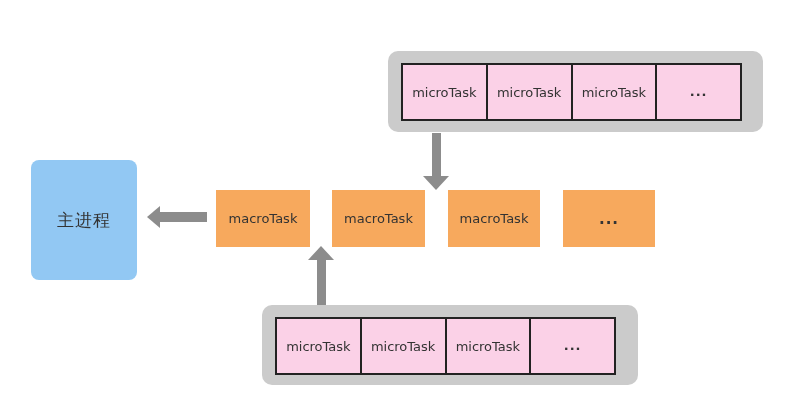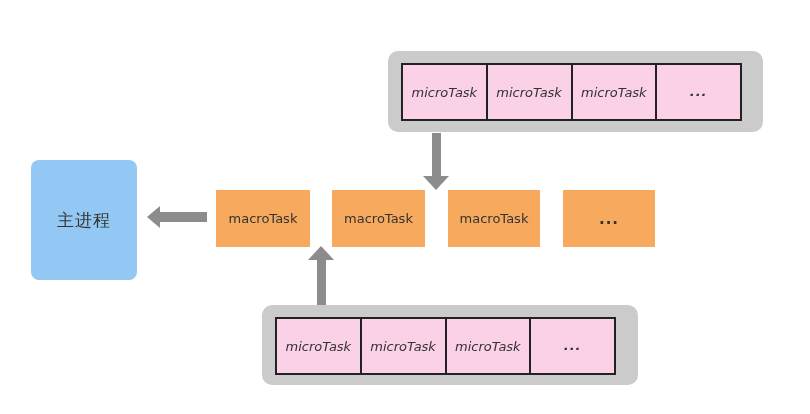--- a/index.html
+++ b/index.html
@@ -39,21 +39,20 @@
   .queue-table .cell {
     flex: 1 1 0;
     display: flex;
     align-items: center;
     justify-content: center;
     border-right: 2px solid #222222;
     font-size: 13px;
     color: #333333;
     white-space: nowrap;
     overflow: hidden;
-    font-style: italic;
   }
   .queue-table .cell:last-child { border-right: none; }
 
   
   .macro-box {
     position: absolute;
     top: 190px;
     height: 57px;
     background: #f7a95d;
     display: flex;

